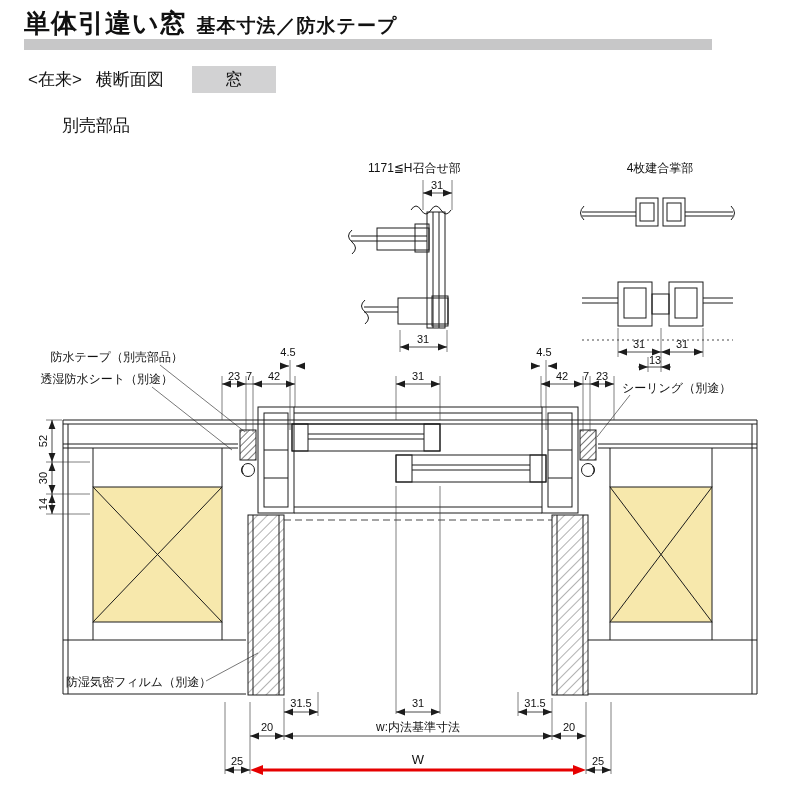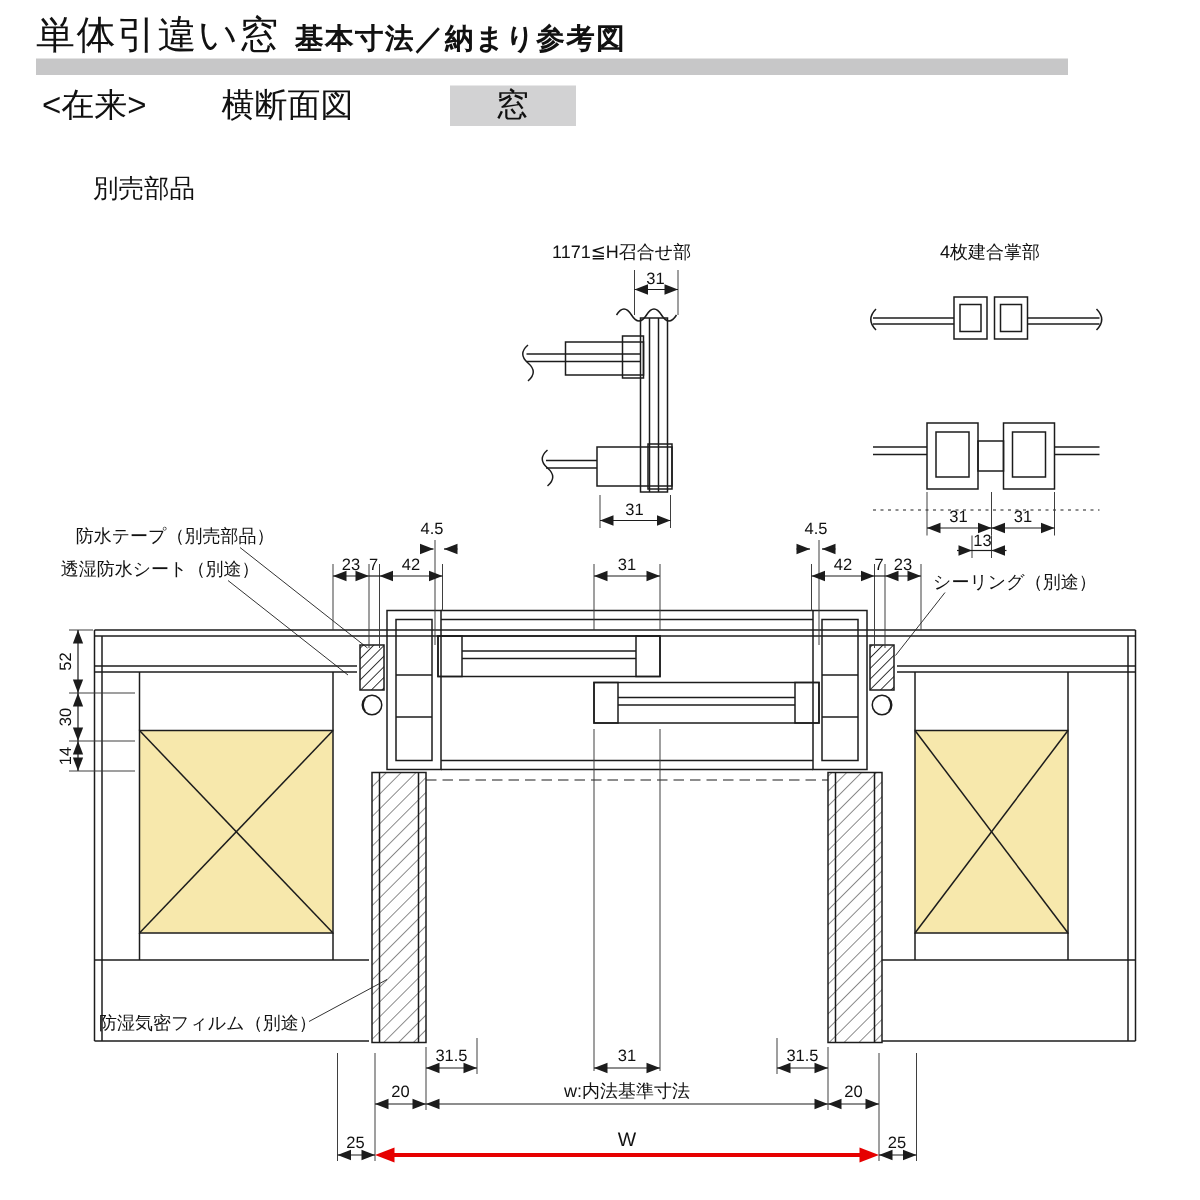--- a/index.html
+++ b/index.html
@@ -1,25 +1,25 @@
 <!DOCTYPE html>
 <html><head>
 <meta charset="utf-8">
 <style>
   * { box-sizing: border-box; margin: 0; padding: 0; }
   html,body { width: 800px; height: 800px; background: #fff; }
   body { font-family: "Liberation Sans", "DejaVu Sans", sans-serif; color: #111; }
   .page { position: relative; width: 800px; height: 800px; background: #fff; overflow: hidden; }
 
   .title-row { position: absolute; left: 24px; top: 6px; display: flex; align-items: baseline; gap: 10px; white-space: nowrap; }
-  .title-main { font-size: 26px; font-weight: normal; letter-spacing: 1px; }
+  .title-main { font-size: 26px; font-weight: bold; letter-spacing: 1px; }
   .title-sub  { font-size: 19px; font-weight: bold; letter-spacing: 1px; }
   .header-bar { position: absolute; left: 24px; top: 39px; width: 688px; height: 11px; background: #c7c7c8; }
 
-  .tag-row { position: absolute; left: 28px; top: 55px; display: flex; align-items: center; font-size: 22px; gap: 36px; }
+  .tag-row { position: absolute; left: 28px; top: 66px; display: flex; align-items: center; font-size: 17px; }
   .tag-construction { margin-right: 14px; }
   .tag-window-box { margin-left: 28px; width: 84px; height: 27px; background: #d2d2d3;
                     display: flex; align-items: center; justify-content: center; }
 
   .section-label { position: absolute; left: 62px; top: 114px; font-size: 17px; }
 
   svg.drawing { position: absolute; left: 0; top: 0; }
   .ln  { stroke: #1c1c1c; stroke-width: 1; fill: none; }
   .lnt { stroke: #1c1c1c; stroke-width: 0.6; fill: none; }
   .ext { stroke: #3a3a3a; stroke-width: 0.65; fill: none; }
@@ -31,21 +31,21 @@
   text.lbl { font-size: 12px; fill: #111; }
   text.w   { font-size: 13px; fill: #111; }
 </style>
 </head>
 <body>
 
 <div class="page">
 
   <div class="title-row">
     <span class="title-main">単体引違い窓</span>
-    <span class="title-sub">基本寸法／納まり参考図</span>
+    <span class="title-sub">基本寸法／防水テープ</span>
   </div>
   <div class="header-bar"></div>
 
   <div class="tag-row">
     <span class="tag-construction">&lt;在来&gt;</span>
     <span class="tag-angle">横断面図</span>
     <span class="tag-window-box">
       <span>窓</span>
     </span>
   </div>

